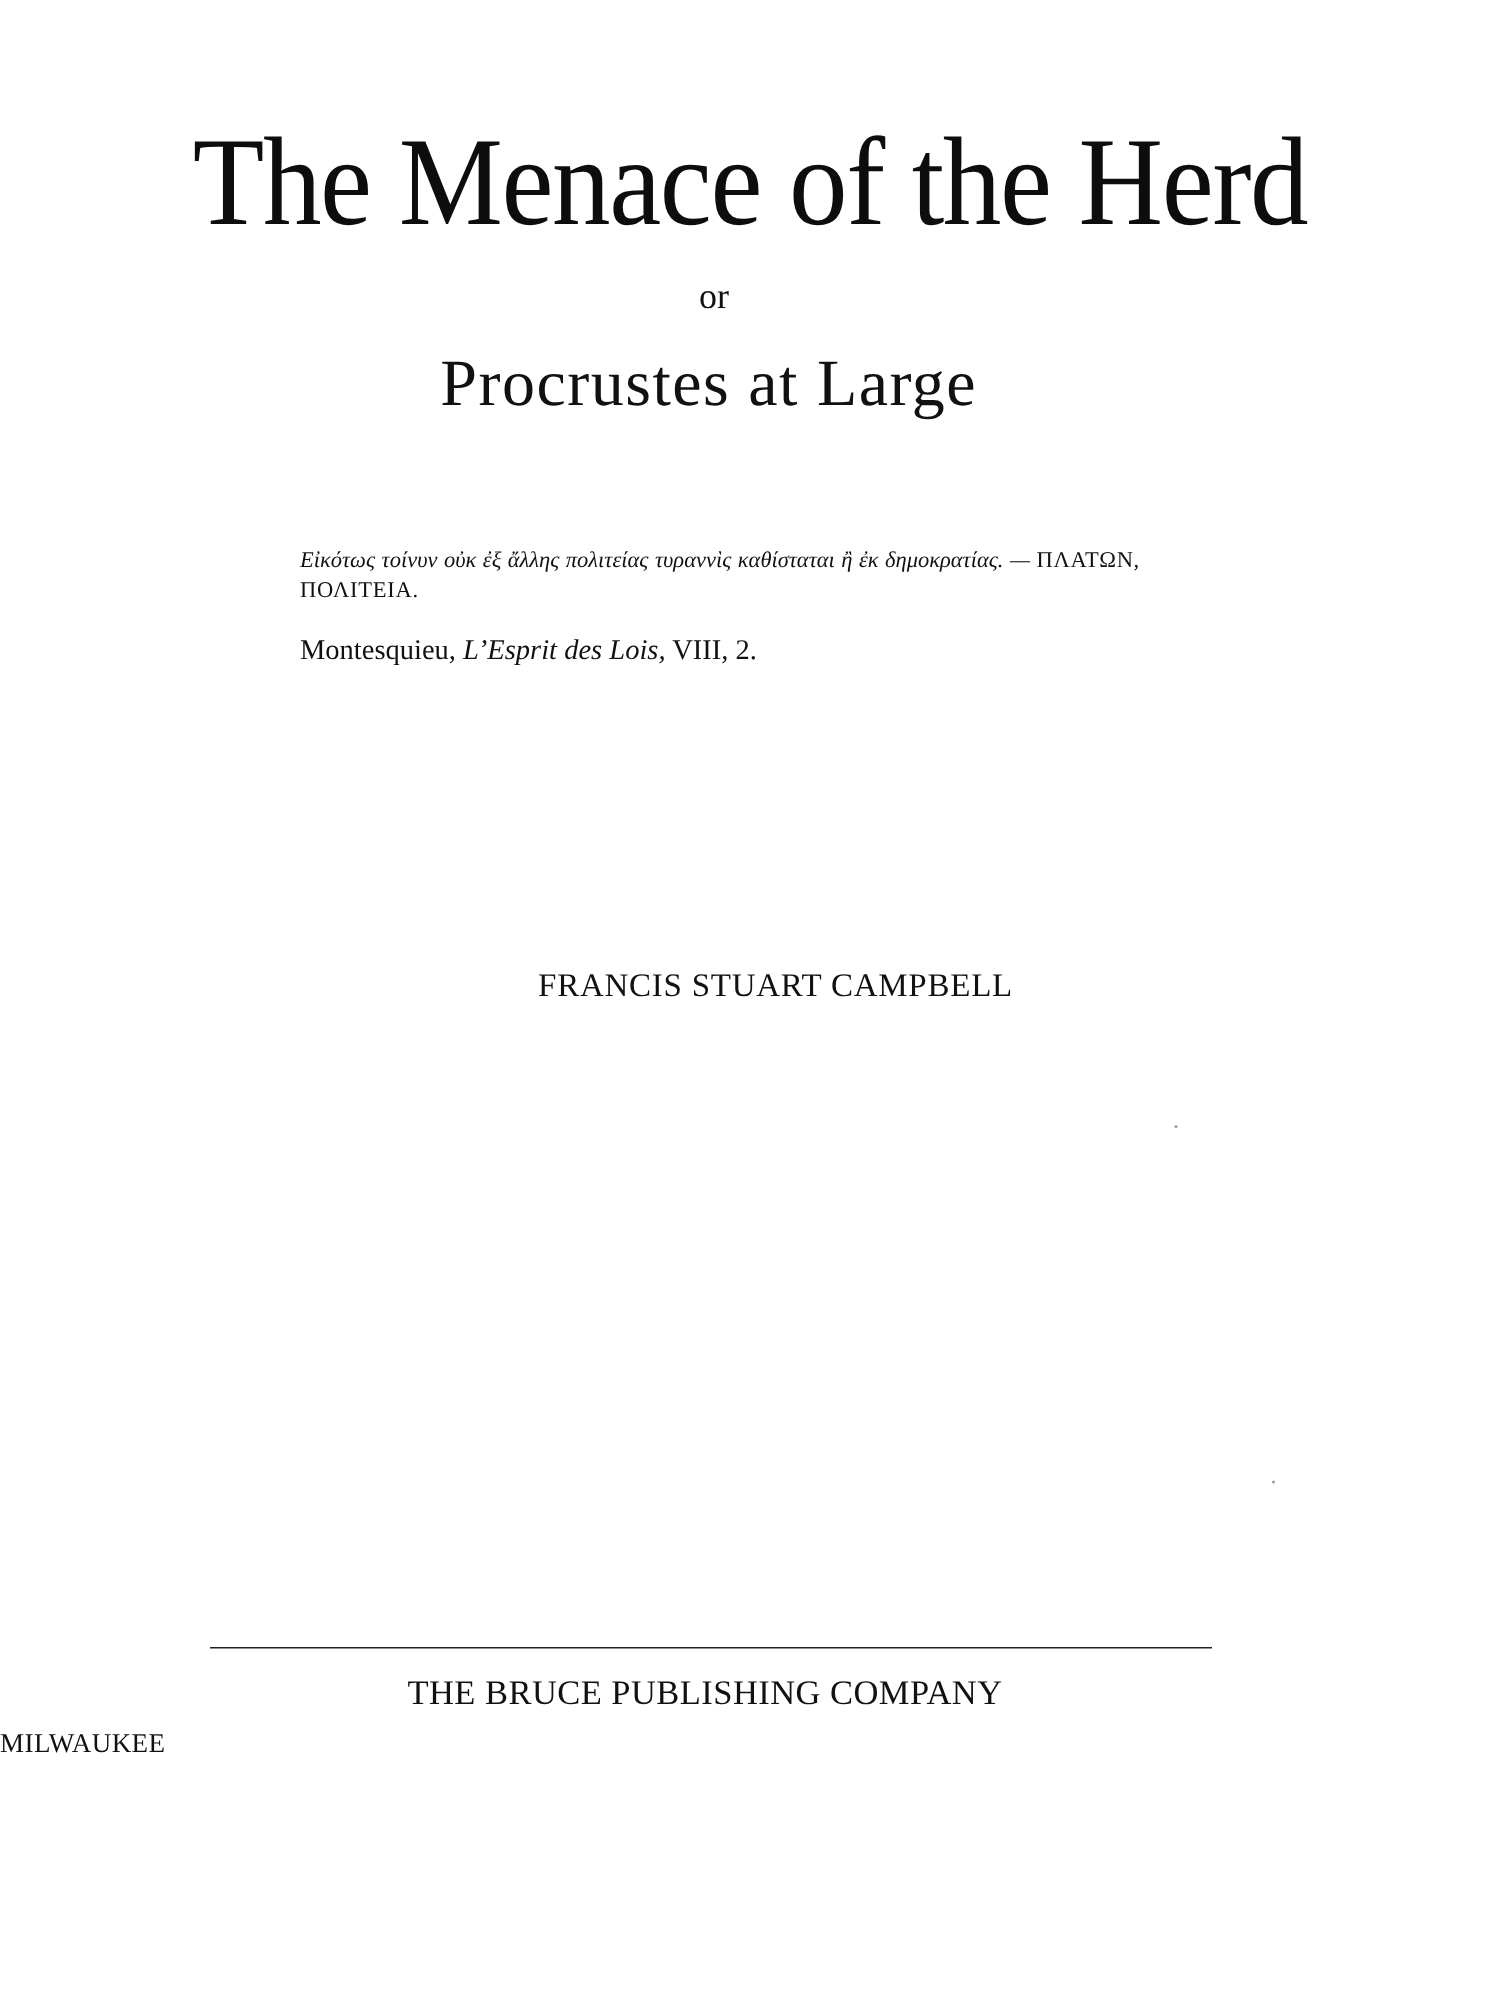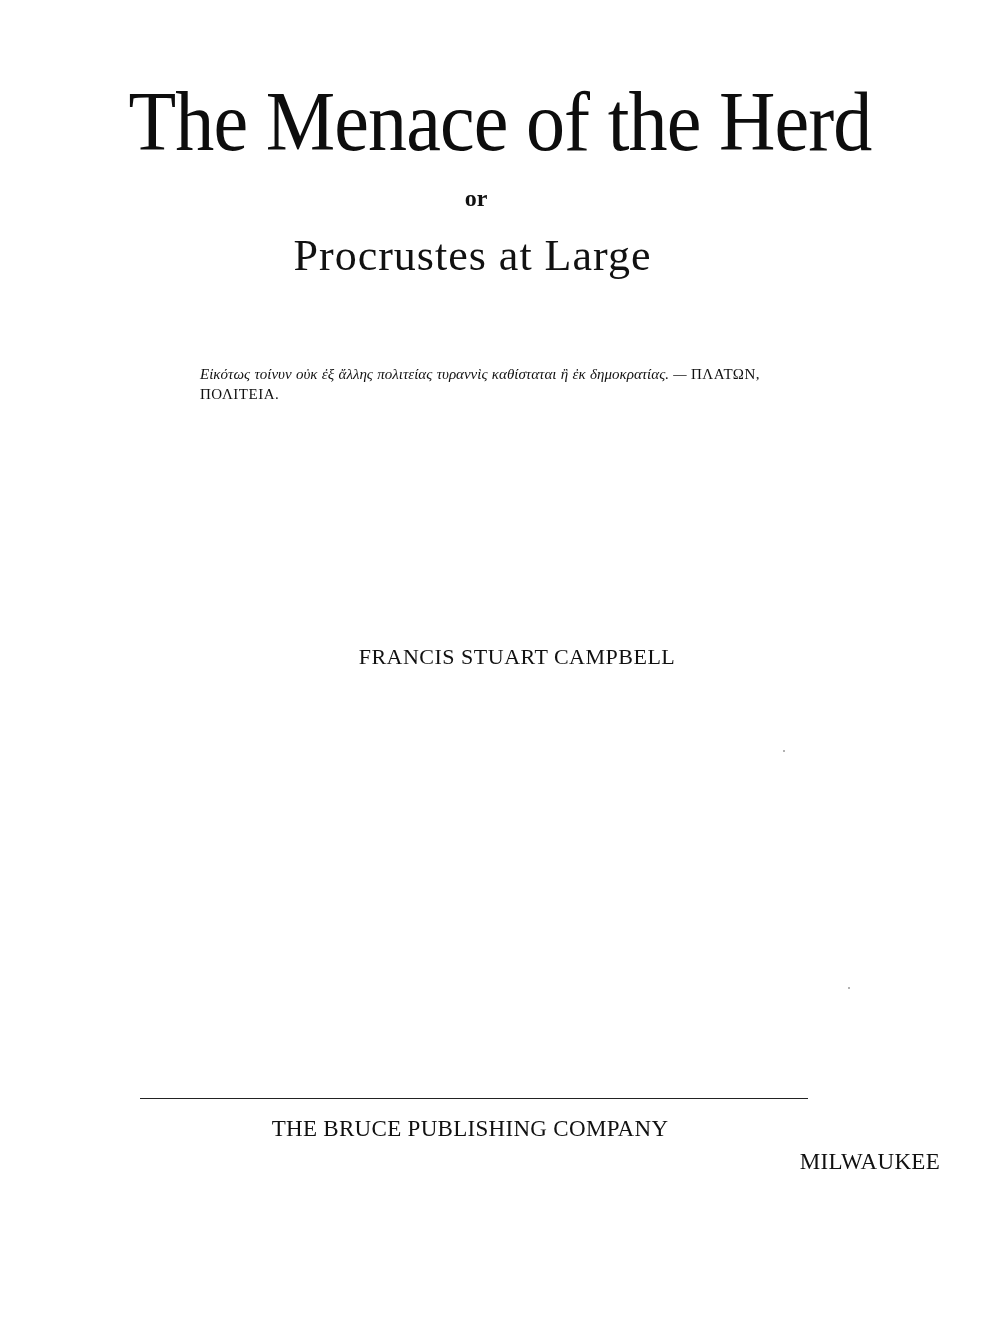--- a/index.html
+++ b/index.html
@@ -8,21 +8,21 @@
       font-family: "Liberation Serif", "DejaVu Serif", serif; color: #111;
     }
     .abs { position: absolute; }
     .title {
       left: 0; width: 1000px; top: 72px; text-align: center;
       font-size: 84px; letter-spacing: -1px; line-height: 100px; color: #0d0d0d;
       transform: scaleX(0.93); transform-origin: center;
     }
     .or {
       left: 0; width: 952px; top: 184px; text-align: center;
-      font-size: 24px; line-height: 28px; font-weight: bold;
+      font-size: 24px; line-height: 28px;
     }
     .subtitle {
       left: 0; width: 945px; top: 228px; text-align: center;
       font-size: 44px; line-height: 56px; letter-spacing: 1px;
     }
     .greek {
       left: 200px; width: 560px; top: 364px;
       font-size: 15px; line-height: 20px; font-style: italic;
       text-align: justify; text-align-last: left;
     }
@@ -38,38 +38,39 @@
     }
     .rule {
       left: 140px; width: 668px; top: 1098px; height: 0;
       border-top: 1.5px solid #222;
     }
     .publisher {
       left: 0; width: 940px; top: 1114px; text-align: center;
       font-size: 23px; line-height: 30px; letter-spacing: 0.3px;
     }
     .city {
-      left: 0; width: 940px; top: 1147px; text-align: right;
-      font-size: 23px; line-height: 30px; letter-spacing: 0.3px;
+      left: 0; width: 940px; top: 1147px; text-align: left;
+      font-size: 18px; line-height: 30px; letter-spacing: 0.3px;
     }
     .speck { width: 2px; height: 2px; background: #999; border-radius: 1px; }
   </style>
 </head>
 <body>
 
 <div class="abs title">The Menace of the Herd</div>
 <div class="abs or">or</div>
 <div class="abs subtitle">Procrustes at Large</div>
 
 <div class="abs greek">
   <span>Εἰκότως τοίνυν οὐκ ἐξ ἄλλης πολιτείας τυραννὶς καθίσταται ἢ ἐκ δημοκρατίας. —</span>
   <span class="caps">ΠΛΑΤΩΝ, ΠΟΛΙΤΕΙΑ.</span>
 </div>
 
 <div class="abs french">
+  <span class="last"><span>Montesquieu,</span> <i>L’Esprit des Lois,</i> <span>VIII, 2.</span></span>
 </div>
 
 <div class="abs author">FRANCIS STUART CAMPBELL</div>
 
 <div class="abs rule"></div>
 <div class="abs publisher">THE BRUCE PUBLISHING COMPANY</div>
 <div class="abs city">MILWAUKEE</div>
 
 <div class="abs speck" style="left:783px; top:750px;"></div>
 <div class="abs speck" style="left:848px; top:987px;"></div>

